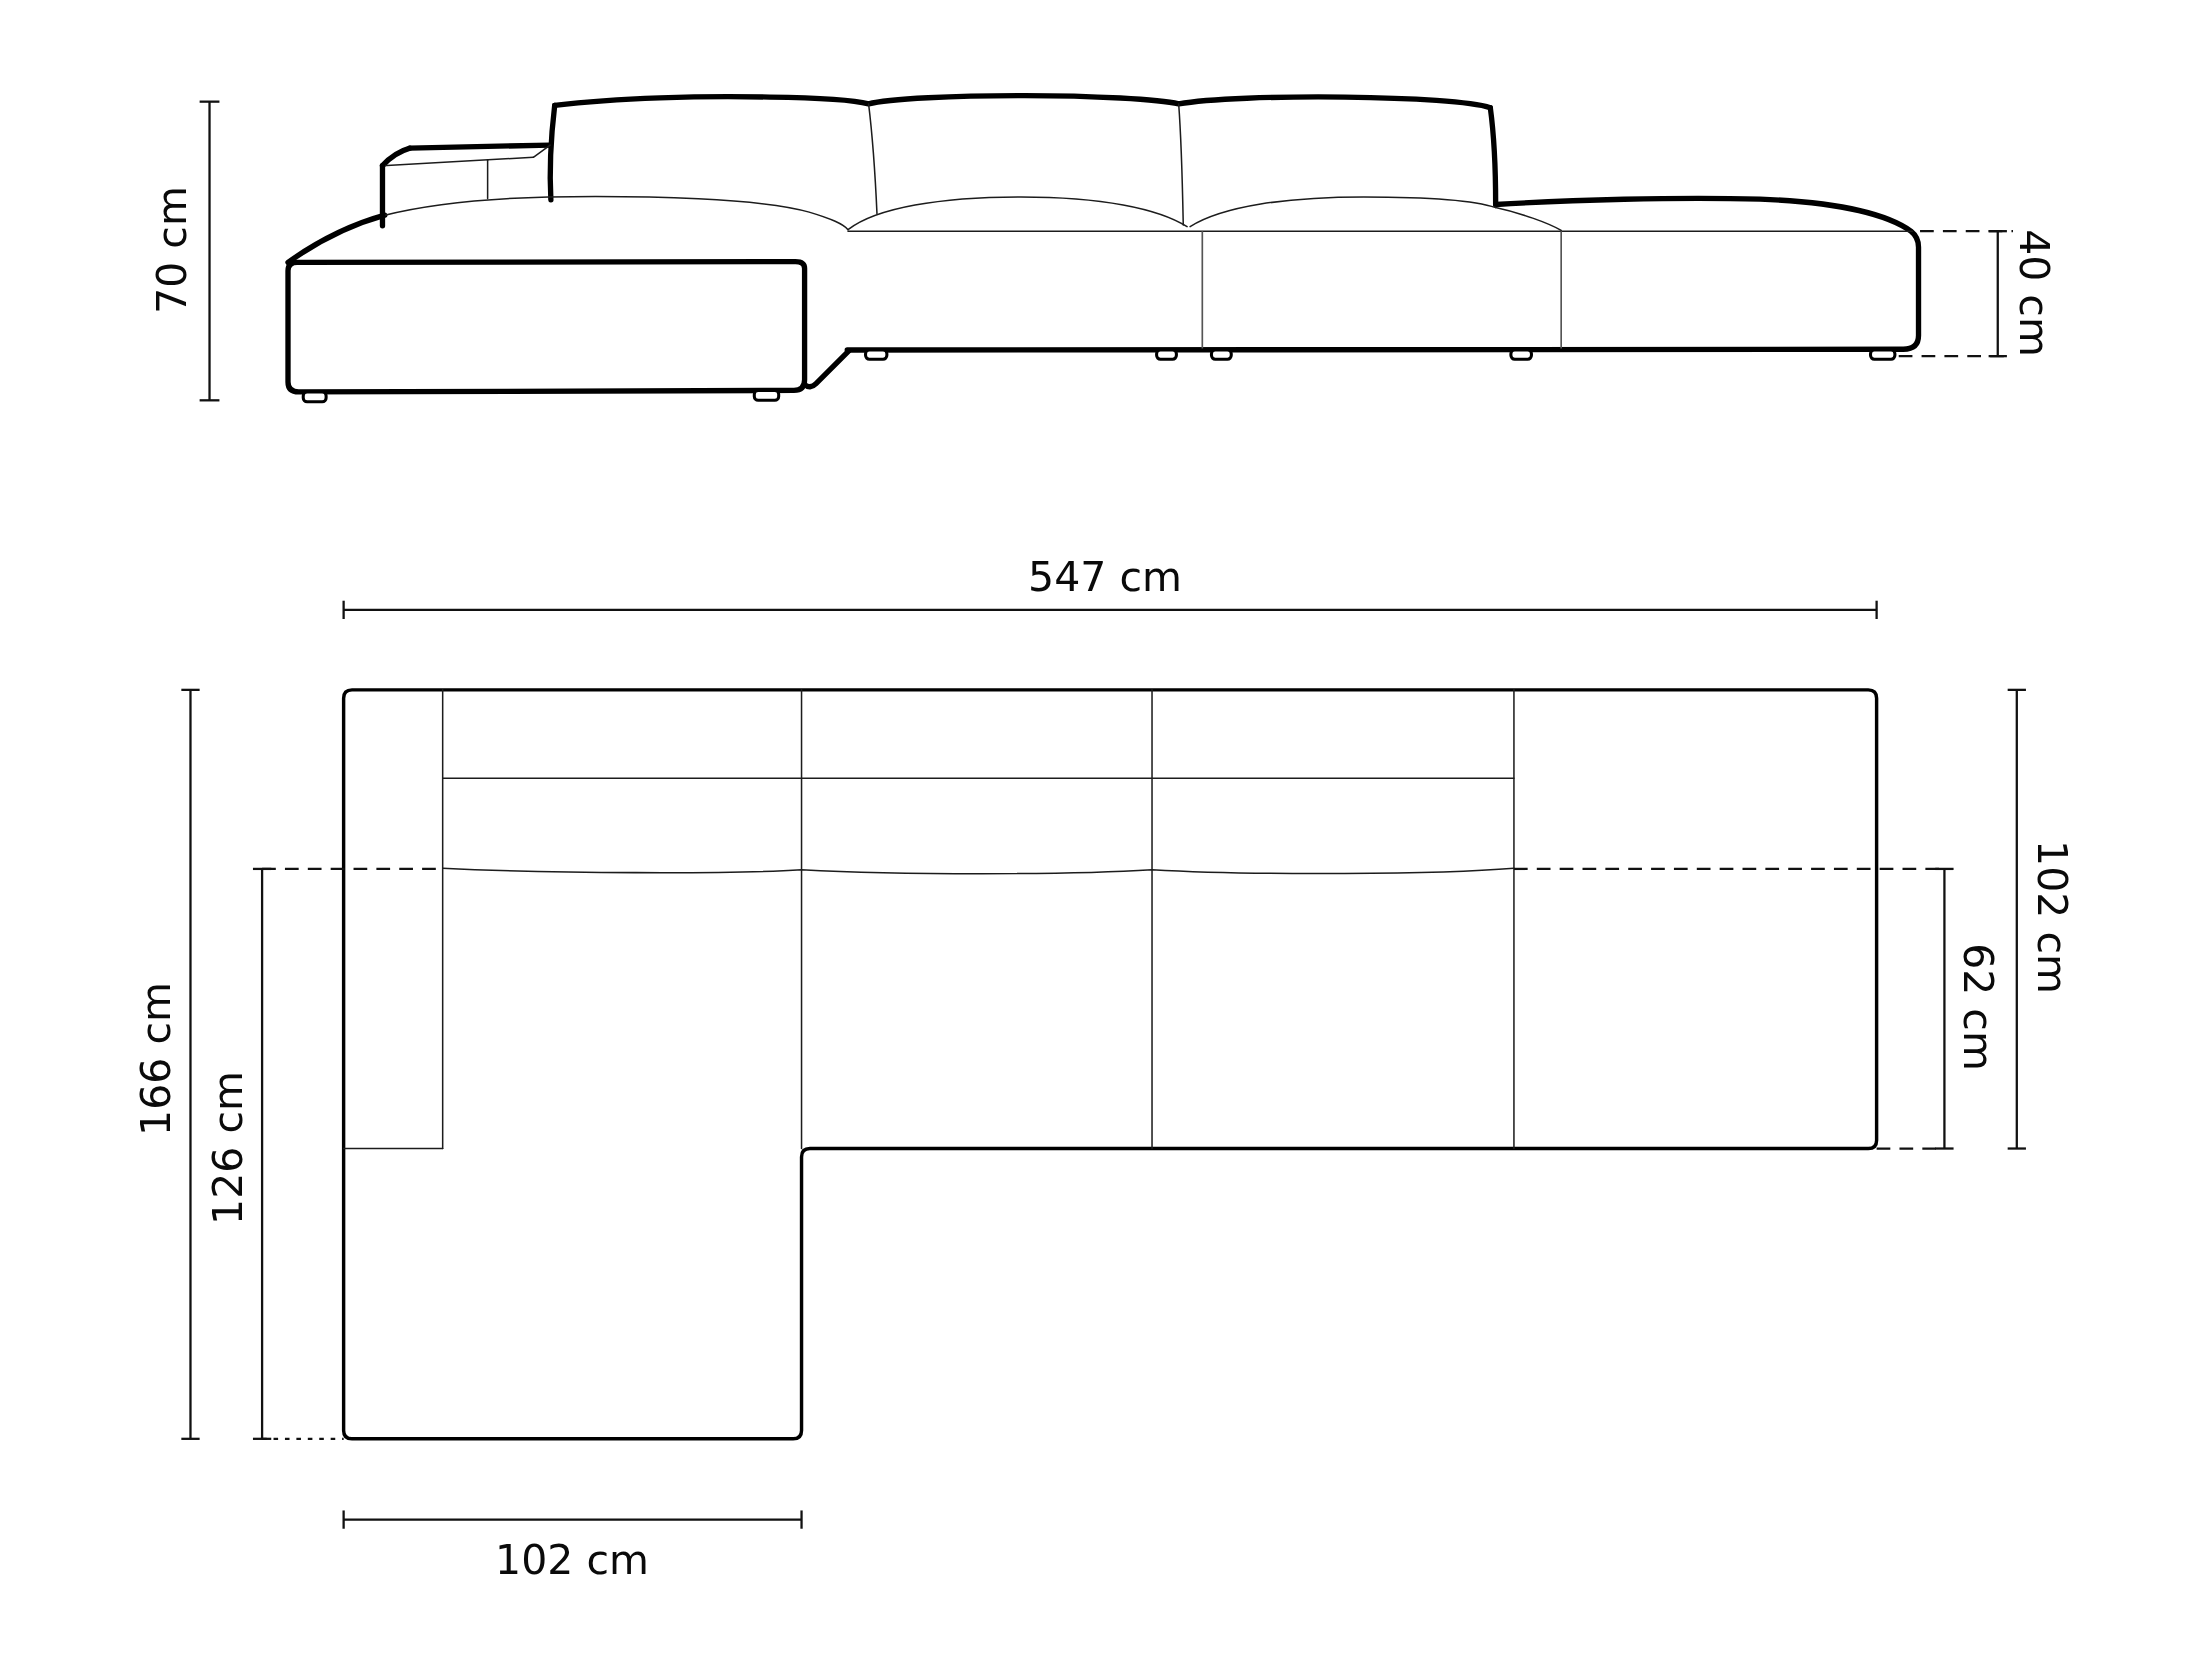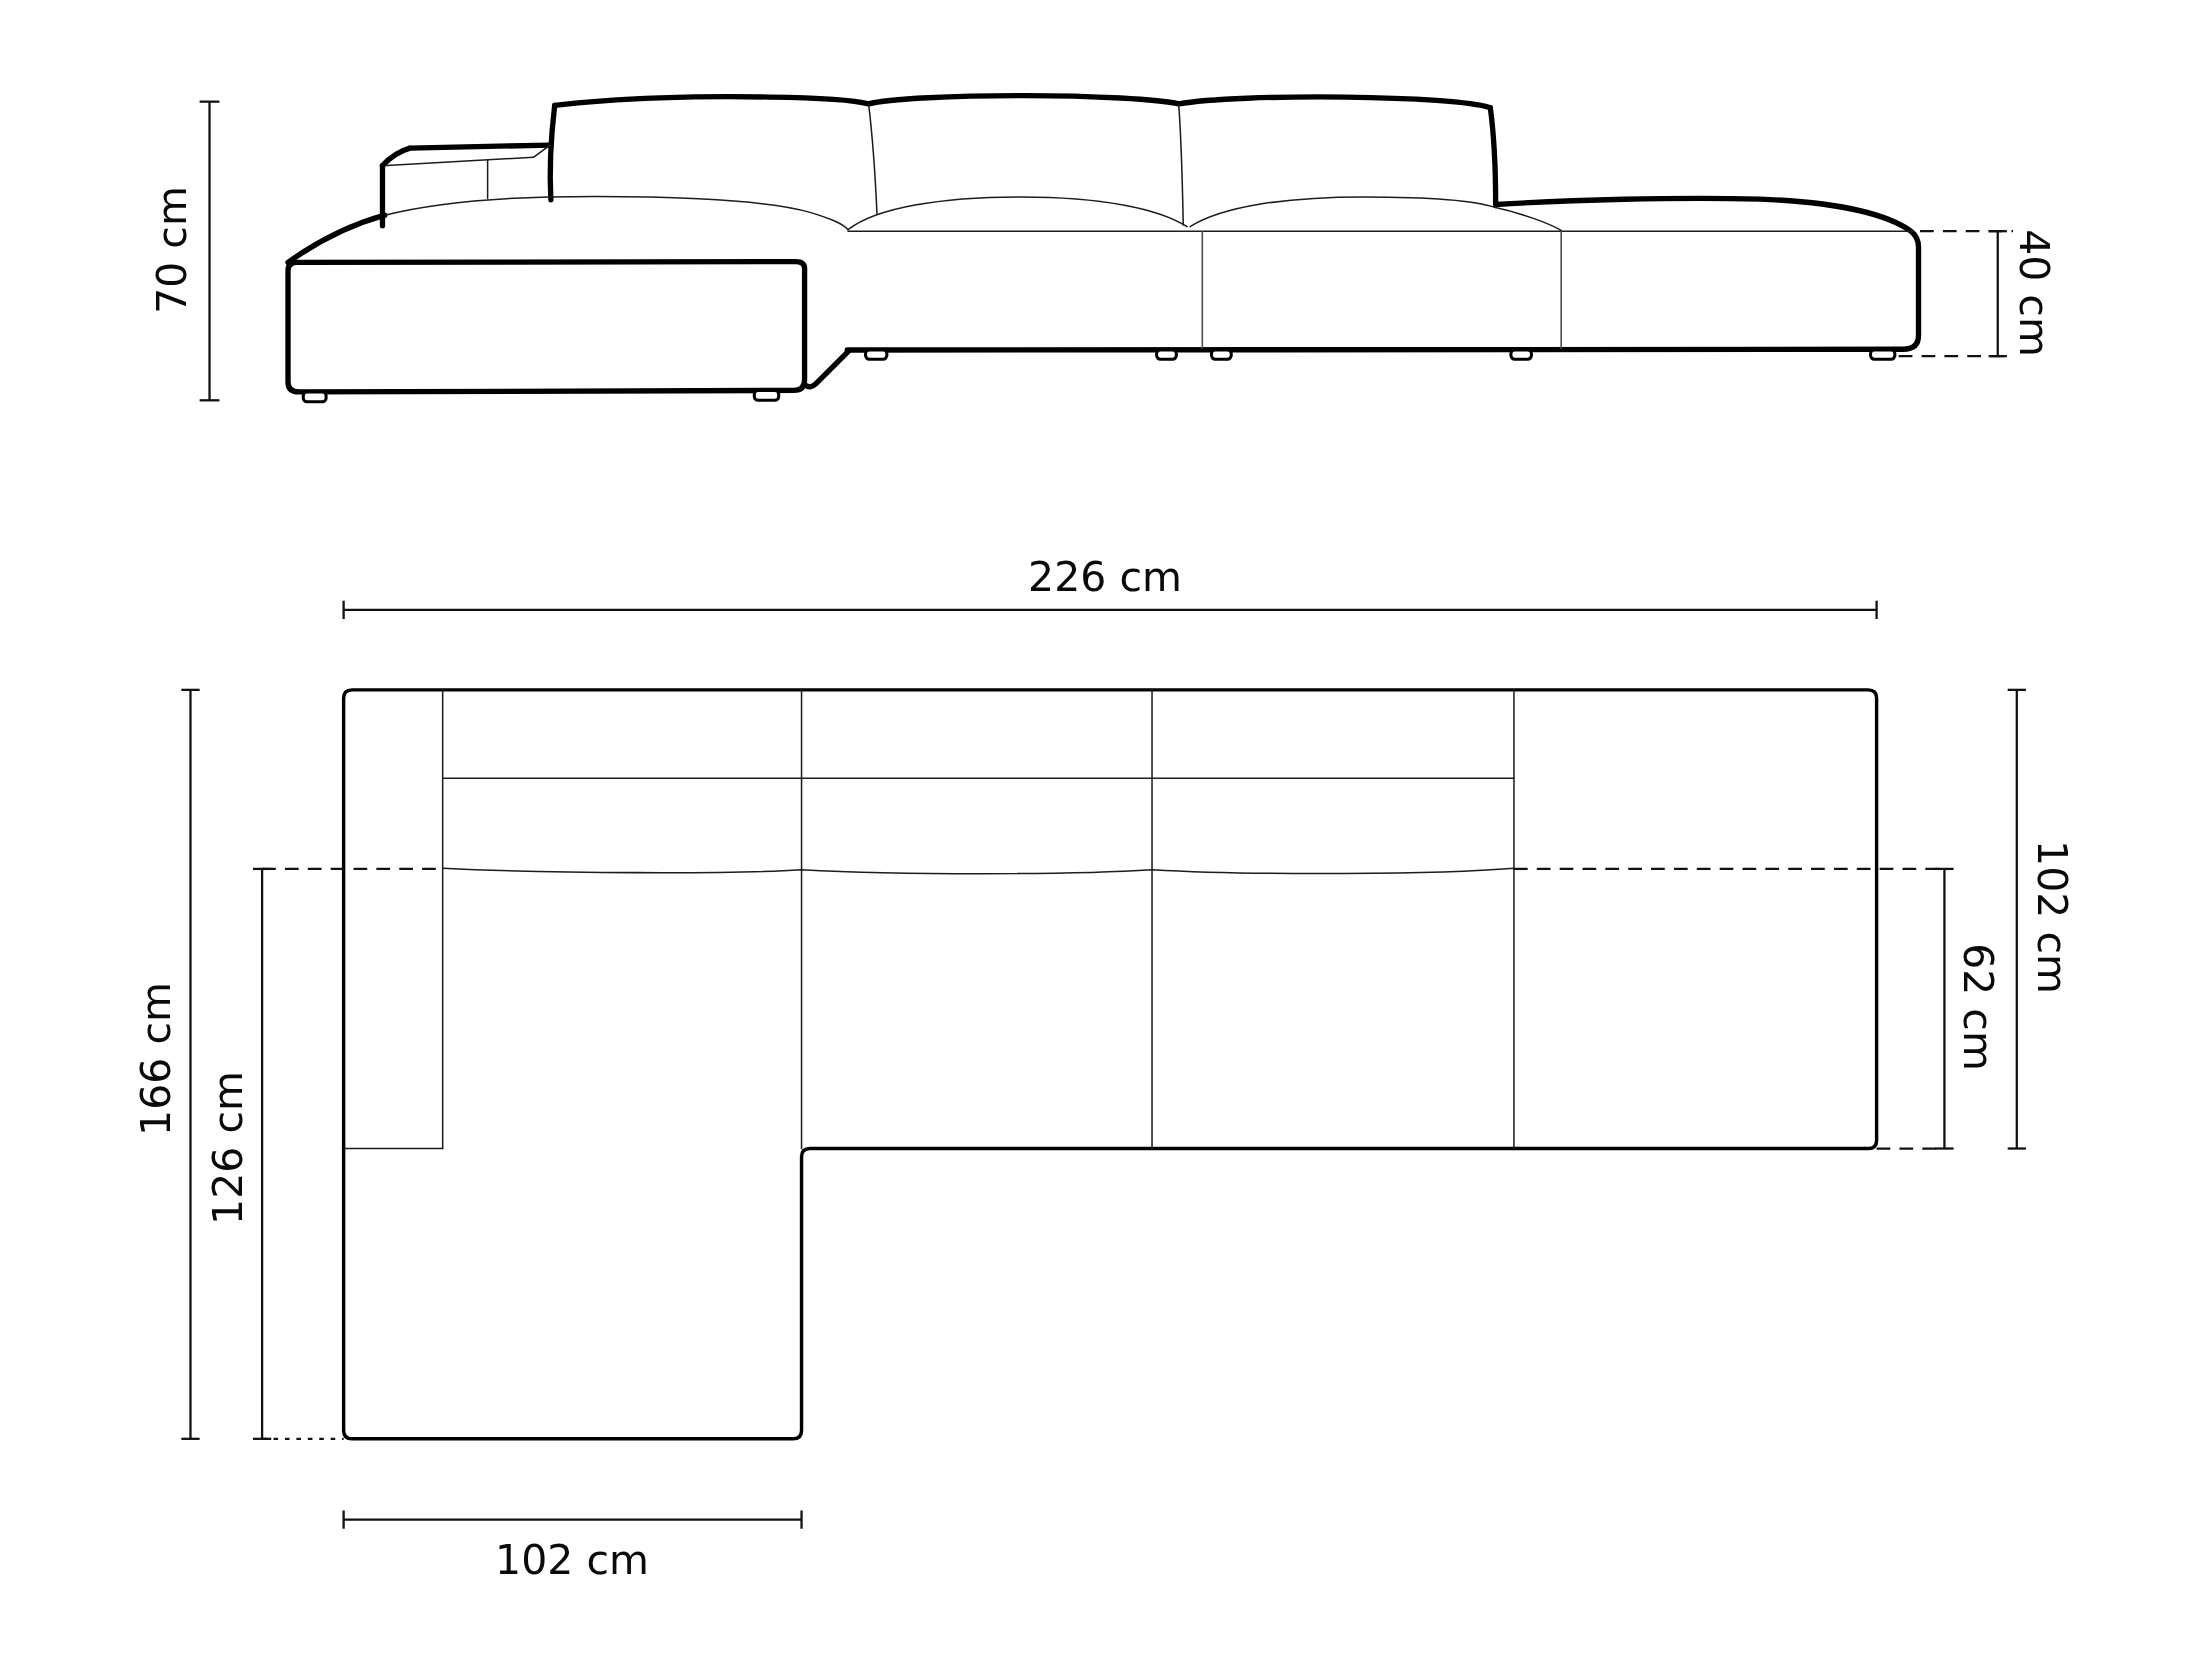--- a/index.html
+++ b/index.html
@@ -151,21 +151,21 @@
         <path class="dim" d="M451,1982 L451,2006"></path>
         <path class="dim" d="M1052,1982 L1052,2006"></path>
       </g>
     </g>
   </svg>
 
   <div class="dim-label rot-ccw" style="left:172px;top:250px">70 cm</div>
 
   <div class="dim-label rot-cw" style="left:2033px;top:293px">40 cm</div>
 
-  <div class="dim-label" style="left:1105px;top:577px">226 cm</div>
+  <div class="dim-label" style="left:1105px;top:577px">547 cm</div>
 
   <div class="dim-label rot-cw" style="left:2051px;top:917px">102 cm</div>
 
   <div class="dim-label rot-cw" style="left:1977px;top:1007px">62 cm</div>
 
   <div class="dim-label rot-ccw" style="left:156px;top:1059px">166 cm</div>
 
   <div class="dim-label rot-ccw" style="left:228px;top:1148px">126 cm</div>
 
   <div class="dim-label" style="left:572px;top:1560px">102 cm</div>

